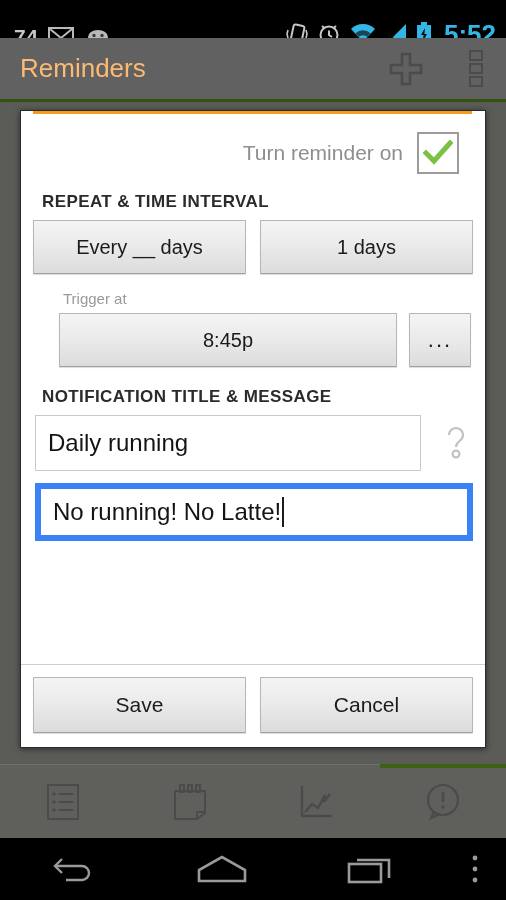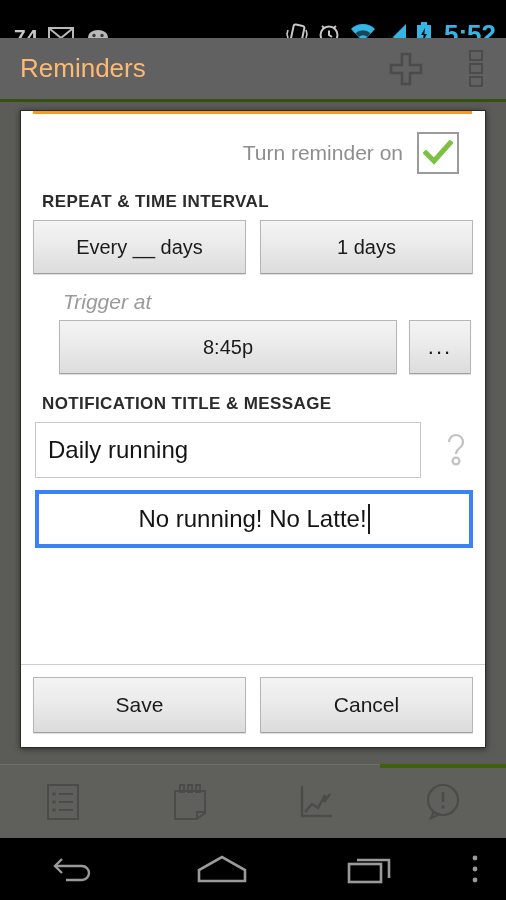--- a/index.html
+++ b/index.html
@@ -137,38 +137,37 @@
     border-radius: 1px;
     color: #1b1b1b; font-size: 20px;
     height: 54px;
     display: flex; align-items: center; justify-content: center;
     cursor: pointer;
     box-shadow: 0 1px 1px rgba(0,0,0,.14);
   }
   .btn-row { display: flex; gap: 14px; margin-bottom: 16px; }
   .btn-row > .btn { flex: 1; }
 
-  .sub-label { color: #9a9a9a; font-size: 21px; margin: 4px 0 6px 30px; font-style: italic; }
+  .sub-label { color: #9a9a9a; font-size: 15px; margin: 4px 0 6px 30px; }
   .trigger-row { display: flex; gap: 12px; align-items: stretch; padding: 0 2px 0 26px; margin-bottom: 20px; }
   #trigger-time-button { flex: 1; }
   #trigger-more-button { width: 62px; font-size: 22px; letter-spacing: 2px; }
 
   
   .field-row { display: flex; align-items: center; gap: 18px; margin-bottom: 12px; padding-left: 2px; }
   .textfield {
     flex: 1; height: 56px;
     background: #fff; border: 1px solid #c9c9c9;
     color: #141414; font-size: 24px;
     display: flex; align-items: center;
     padding: 0 12px;
   }
   .textfield.focused {
-    border: 4px solid #3b82f6;
+    border: 6px solid #3b82f6;
     height: 58px;
-    justify-content: center;
   }
   #help-icon { width: 34px; display: flex; align-items: center; justify-content: center; }
   .caret {
     display: inline-block; width: 2px; height: 30px;
     background: #1b1b1b; margin-left: 1px;
   }
 
   
   #dialog-buttons {
     border-top: 1px solid #cfcfcf;

